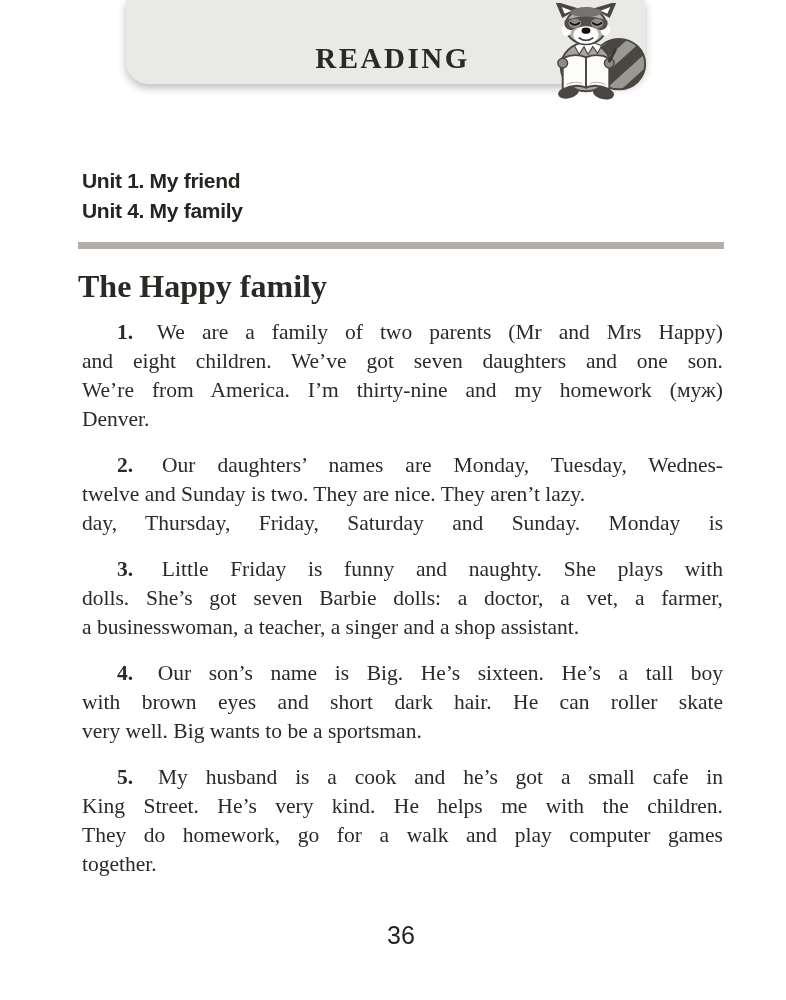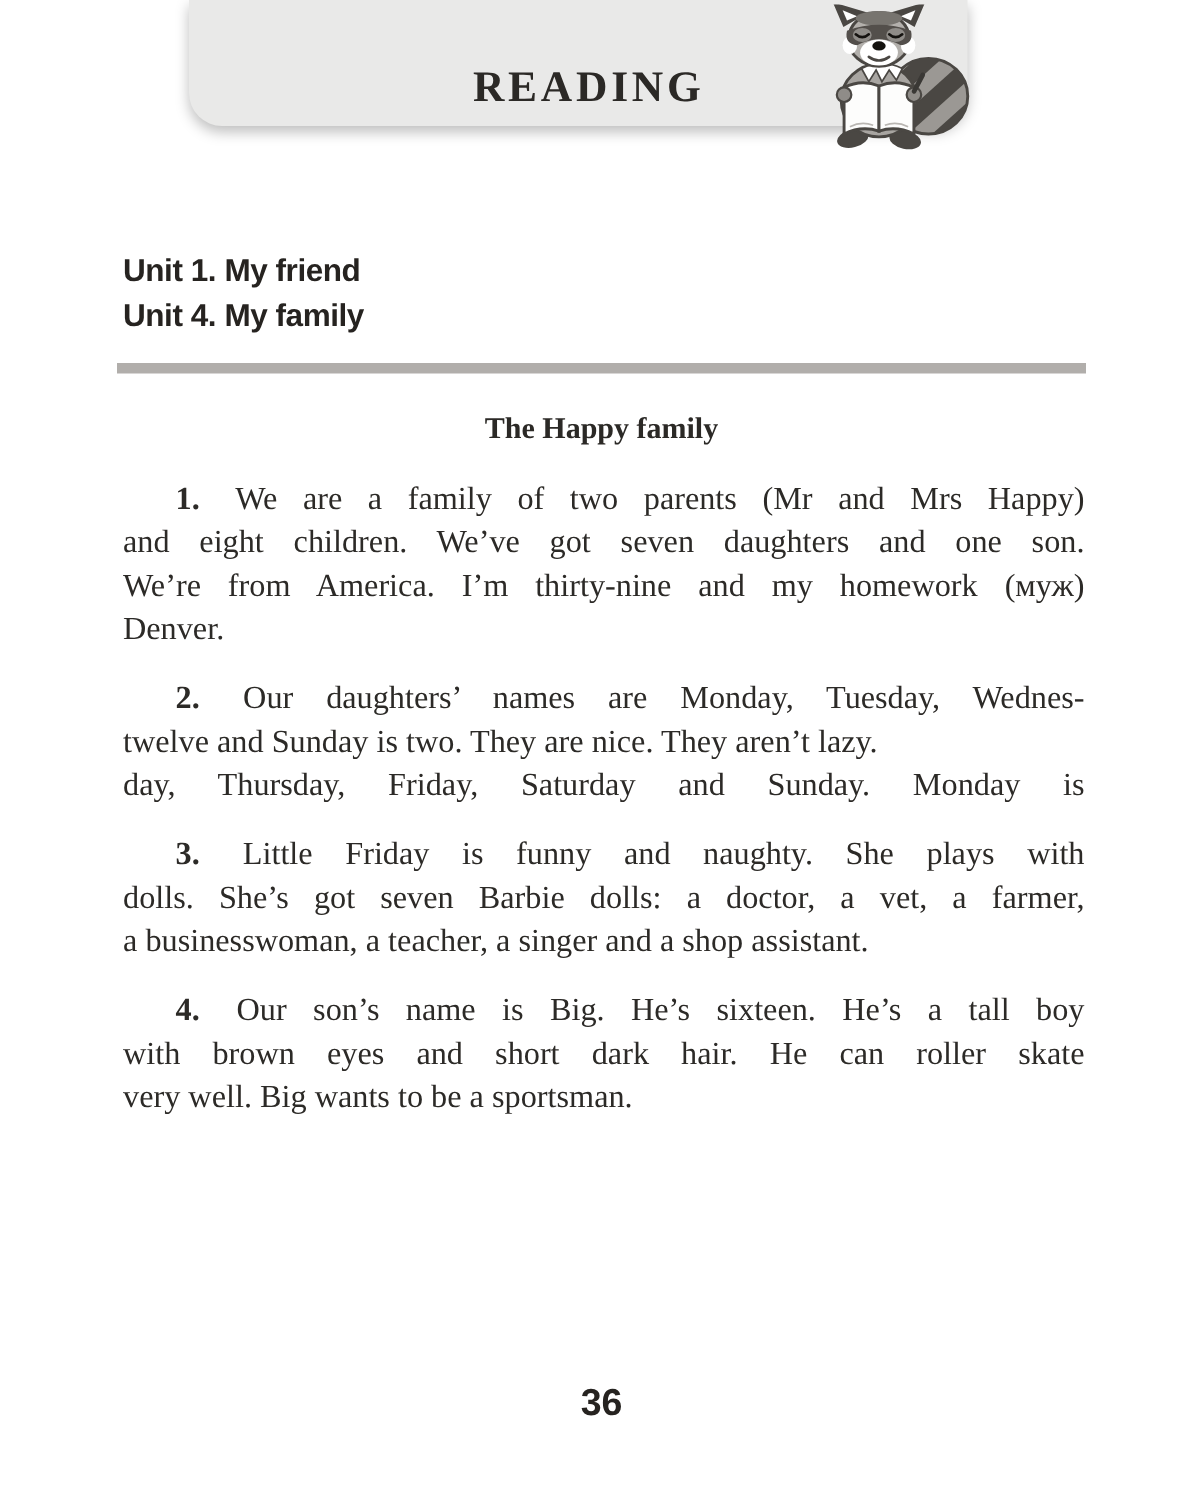--- a/index.html
+++ b/index.html
@@ -31,34 +31,34 @@
   }
   .content { position: absolute; left: 78px; top: 98px; width: 646px; }
   .units {
     margin-top: 68px; padding-left: 4px;
     font-family: "Liberation Sans", sans-serif;
     font-weight: bold; font-size: 21px; line-height: 30px;
     letter-spacing: -0.3px; color: #262320;
   }
   .divider { margin-top: 16px; height: 7px; background: #b1aeab; }
   .story-title {
-    margin-top: 22px; text-align: center;
-    font-weight: bold; font-size: 20px; line-height: 30px;
+    margin-top: 22px; text-align: left;
+    font-weight: bold; font-size: 32px; line-height: 30px;
     color: #2b2926;
   }
   .para { margin-top: 17px; padding: 0 1px 0 4px; font-size: 21.5px; line-height: 29px; }
   .line { display: block; text-align: justify; text-align-last: justify; }
   .line.last { text-align-last: left; }
   .line.first { text-indent: 35px; }
   .pnum { font-weight: bold; margin-right: 7px; }
   .page-number {
     position: absolute; top: 920px; left: 78px; width: 646px;
     text-align: center;
     font-family: "Liberation Sans", sans-serif;
-    font-weight: bold; font-size: 25px; line-height: 30px;
+    font-weight: normal; font-size: 25px; line-height: 30px;
     color: #262320;
   }
 </style>
 </head>
 <body>
 
 <div class="page">
 
   <div class="banner">
     <span class="banner-title">READING</span>
@@ -141,18 +141,24 @@
       <span class="line">dolls. She’s got seven Barbie dolls: a doctor, a vet, a farmer,</span>
       <span class="line last">a businesswoman, a teacher, a singer and a shop assistant.</span>
     </p>
 
     <p class="para">
       <span class="line first"><b class="pnum">4.</b> <span>Our son’s name is Big. He’s sixteen. He’s a tall boy</span></span>
       <span class="line">with brown eyes and short dark hair. He can roller skate</span>
       <span class="line last">very well. Big wants to be a sportsman.</span>
     </p>
 
+    <p class="para">
+      <span class="line first"><b class="pnum">5.</b> <span>My husband is a cook and he’s got a small cafe in</span></span>
+      <span class="line">King Street. He’s very kind. He helps me with the children.</span>
+      <span class="line">They do homework, go for a walk and play computer games</span>
+      <span class="line last">together.</span>
+    </p>
 
   </div>
 
   <div class="page-number">36</div>
 
 </div>
 
 </body></html>

